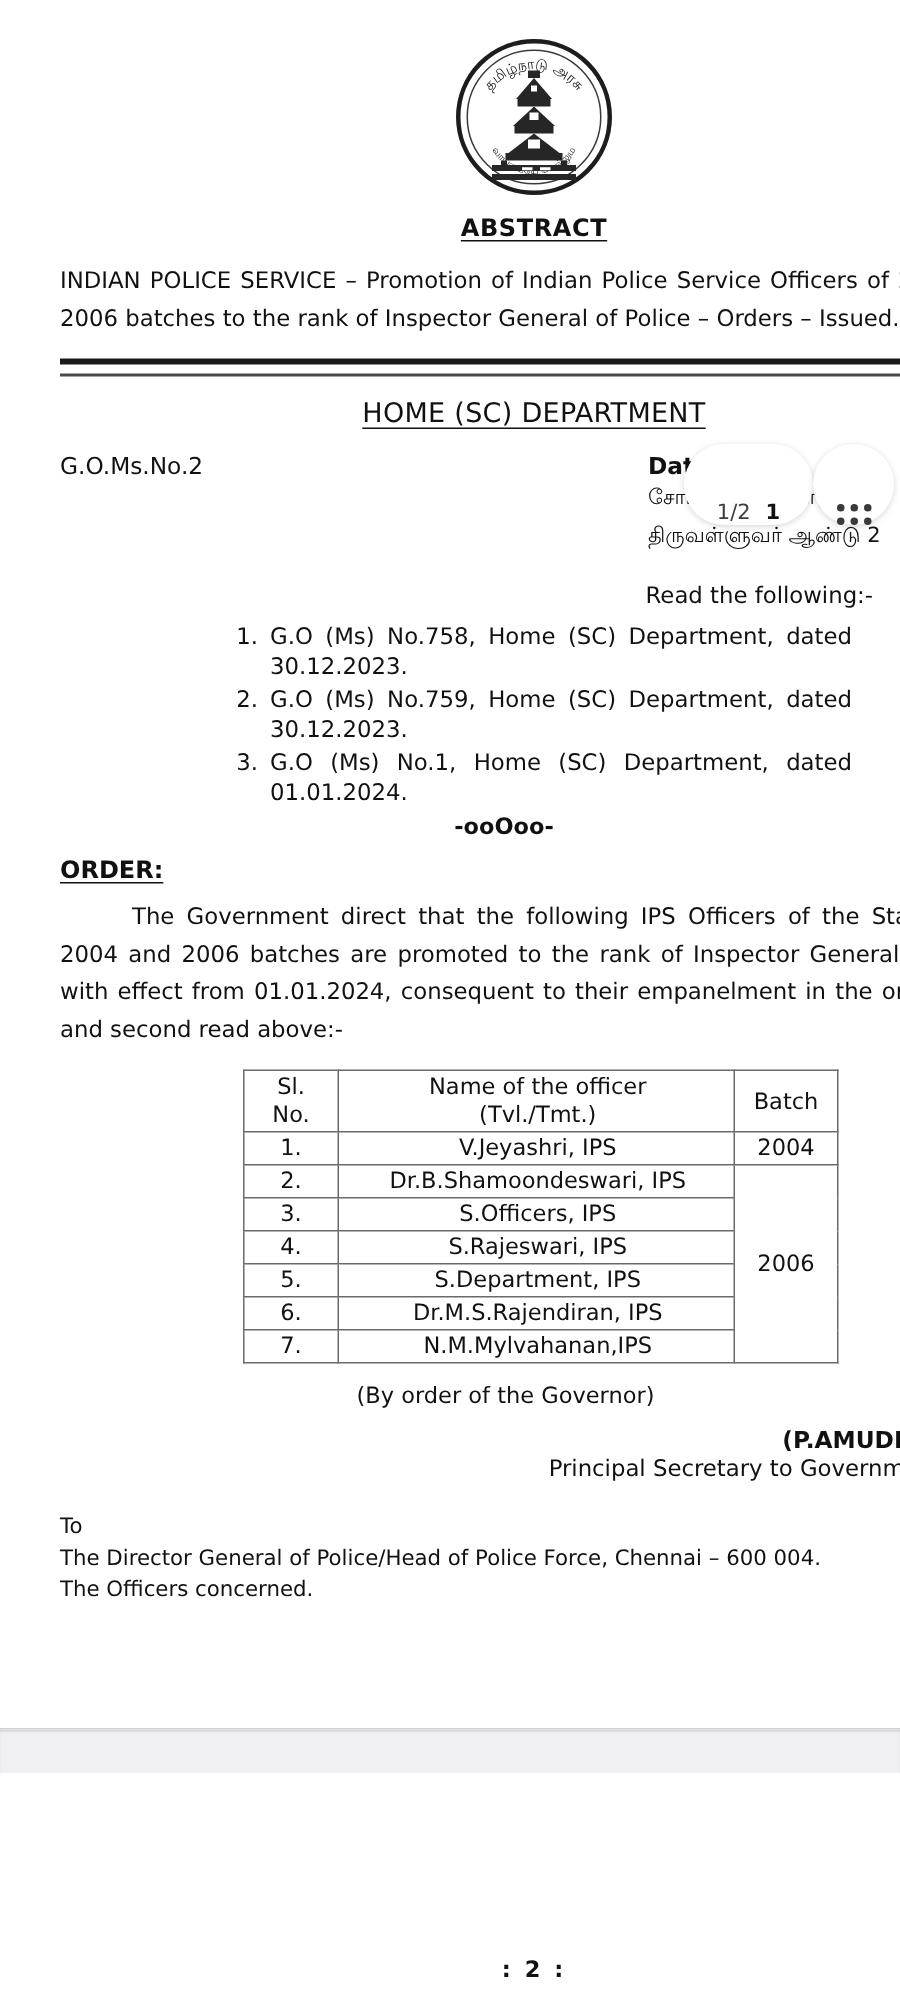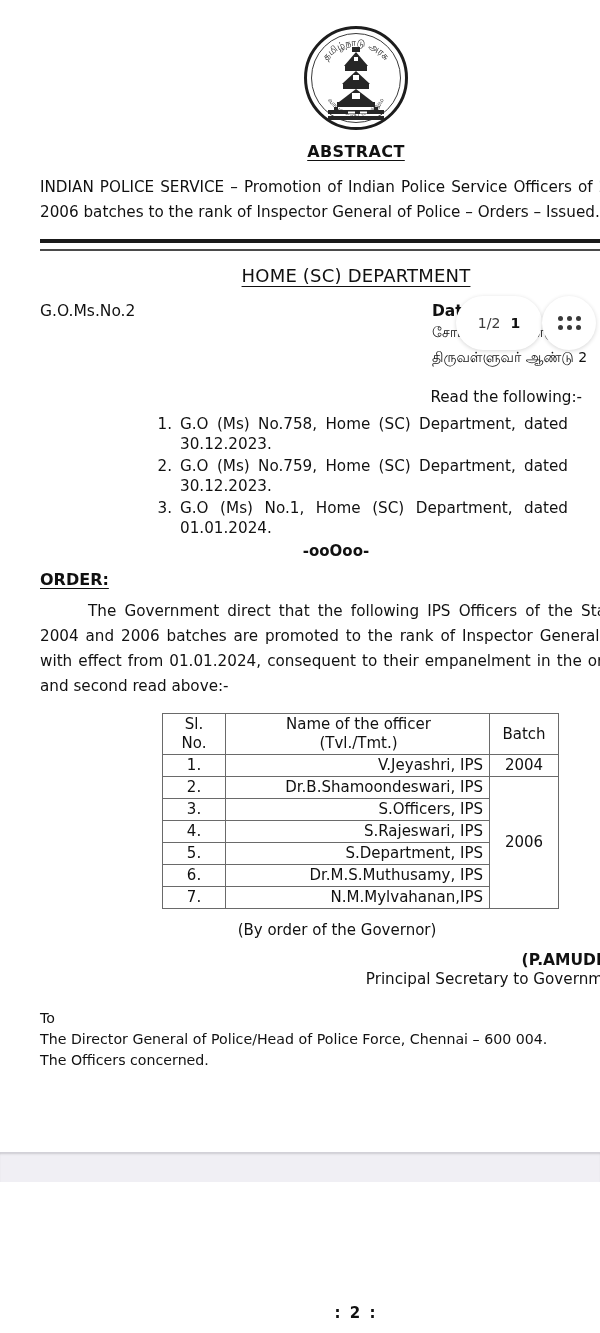--- a/index.html
+++ b/index.html
@@ -203,21 +203,21 @@
   }
   table.officers th,
   table.officers td {
     border: 1px solid #6a6a6a;
     padding: 1px 6px;
     font-weight: normal;
     line-height: 19px;
     vertical-align: middle;
   }
   .col-sl   { width: 50px;  text-align: center; }
-  .col-name { width: 249px; text-align: right; padding-left: 8px !important; }
+  .col-name { width: 249px; text-align: center; padding-left: 8px !important; }
   .col-batch{ width: 56px;  text-align: center; }
   table.officers thead th { text-align: center; }
 
   .by-order {
     text-align: center;
     font-size: 15px;
     margin-top: 12px;
     padding-right: 38px;
   }
   .signer {
@@ -257,21 +257,21 @@
     display: flex;
     align-items: center;
     gap: 0px;
     z-index: 20;
   }
   .pill {
     background: #ffffff;
     border-radius: 999px;
     height: 54px;
     display: flex;
-    align-items: center;
+    align-items: flex-end;
     justify-content: center;
     box-shadow: 0 1px 4px rgba(0,0,0,.16);
     font-size: 14px;
     color: #2b2b2b;
   }
   .pill-pages {
     min-width: 74px;
     padding: 0 6px;
     gap: 10px;
   }
@@ -412,21 +412,21 @@
         <tr>
           <td class="col-sl">4.</td>
           <td class="col-name">S.Rajeswari, IPS</td>
         </tr>
         <tr>
           <td class="col-sl">5.</td>
           <td class="col-name">S.Department, IPS</td>
         </tr>
         <tr>
           <td class="col-sl">6.</td>
-          <td class="col-name">Dr.M.S.Muthusamy, IPS</td>
+          <td class="col-name">Dr.M.S.Rajendiran, IPS</td>
         </tr>
         <tr>
           <td class="col-sl">7.</td>
           <td class="col-name">N.M.Mylvahanan,IPS</td>
         </tr>
       </tbody>
     </table>
   </div>
 
   <div class="by-order">(By order of the Governor)</div>

